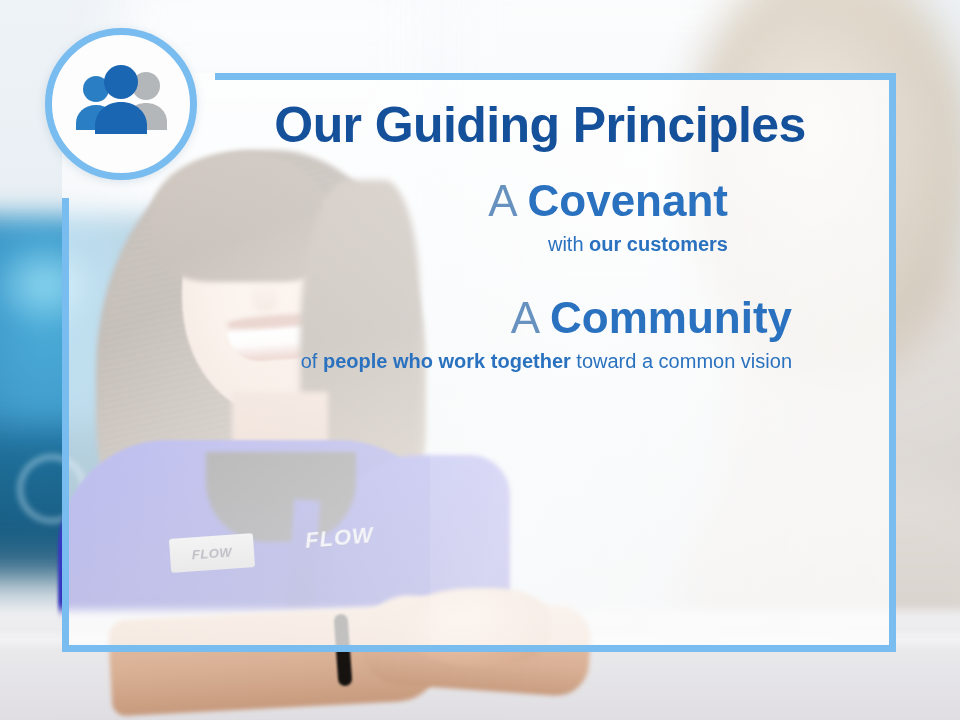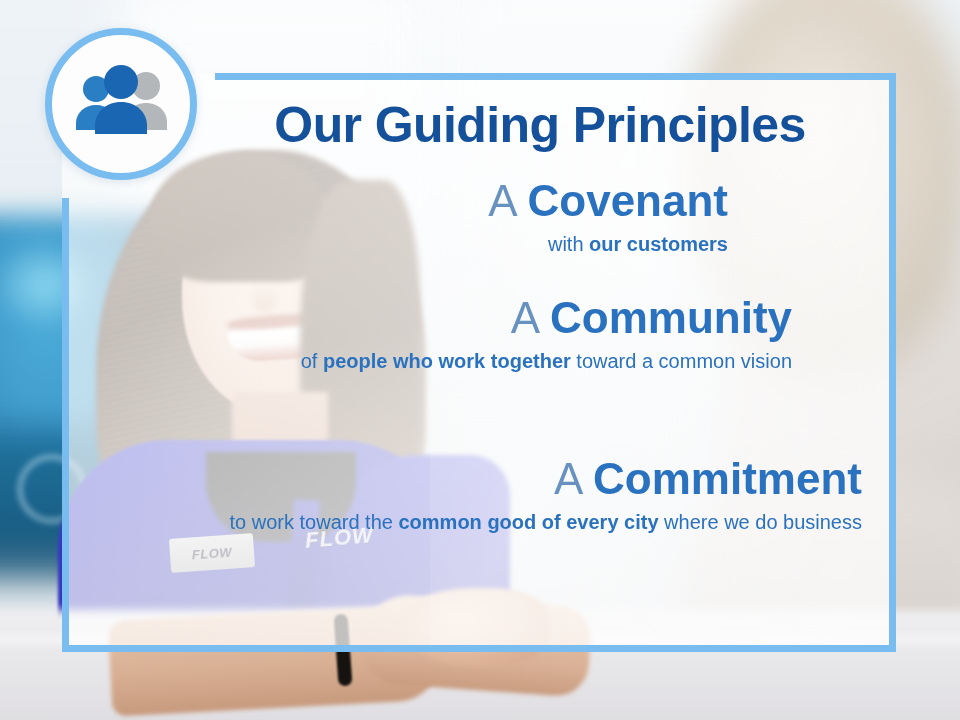--- a/index.html
+++ b/index.html
@@ -416,22 +416,15 @@
     </div>
 
     <div class="principle" id="prin-0">
       <div class="p-head">
         <span class="art">A</span>
         <span class="word">Covenant</span>
       </div>
       <div class="p-sub"><span>with </span><b>our customers</b></div>
     </div>
 
-    <div class="principle" id="prin-2">
-      <div class="p-head">
-        <span class="art">A</span>
-        <span class="word">Commitment</span>
-      </div>
-      <div class="p-sub"><span>to work toward the </span><b>common good of every city</b><span> where we do business</span></div>
-    </div>
 
   </div>
 </div>
 
 </body></html>

